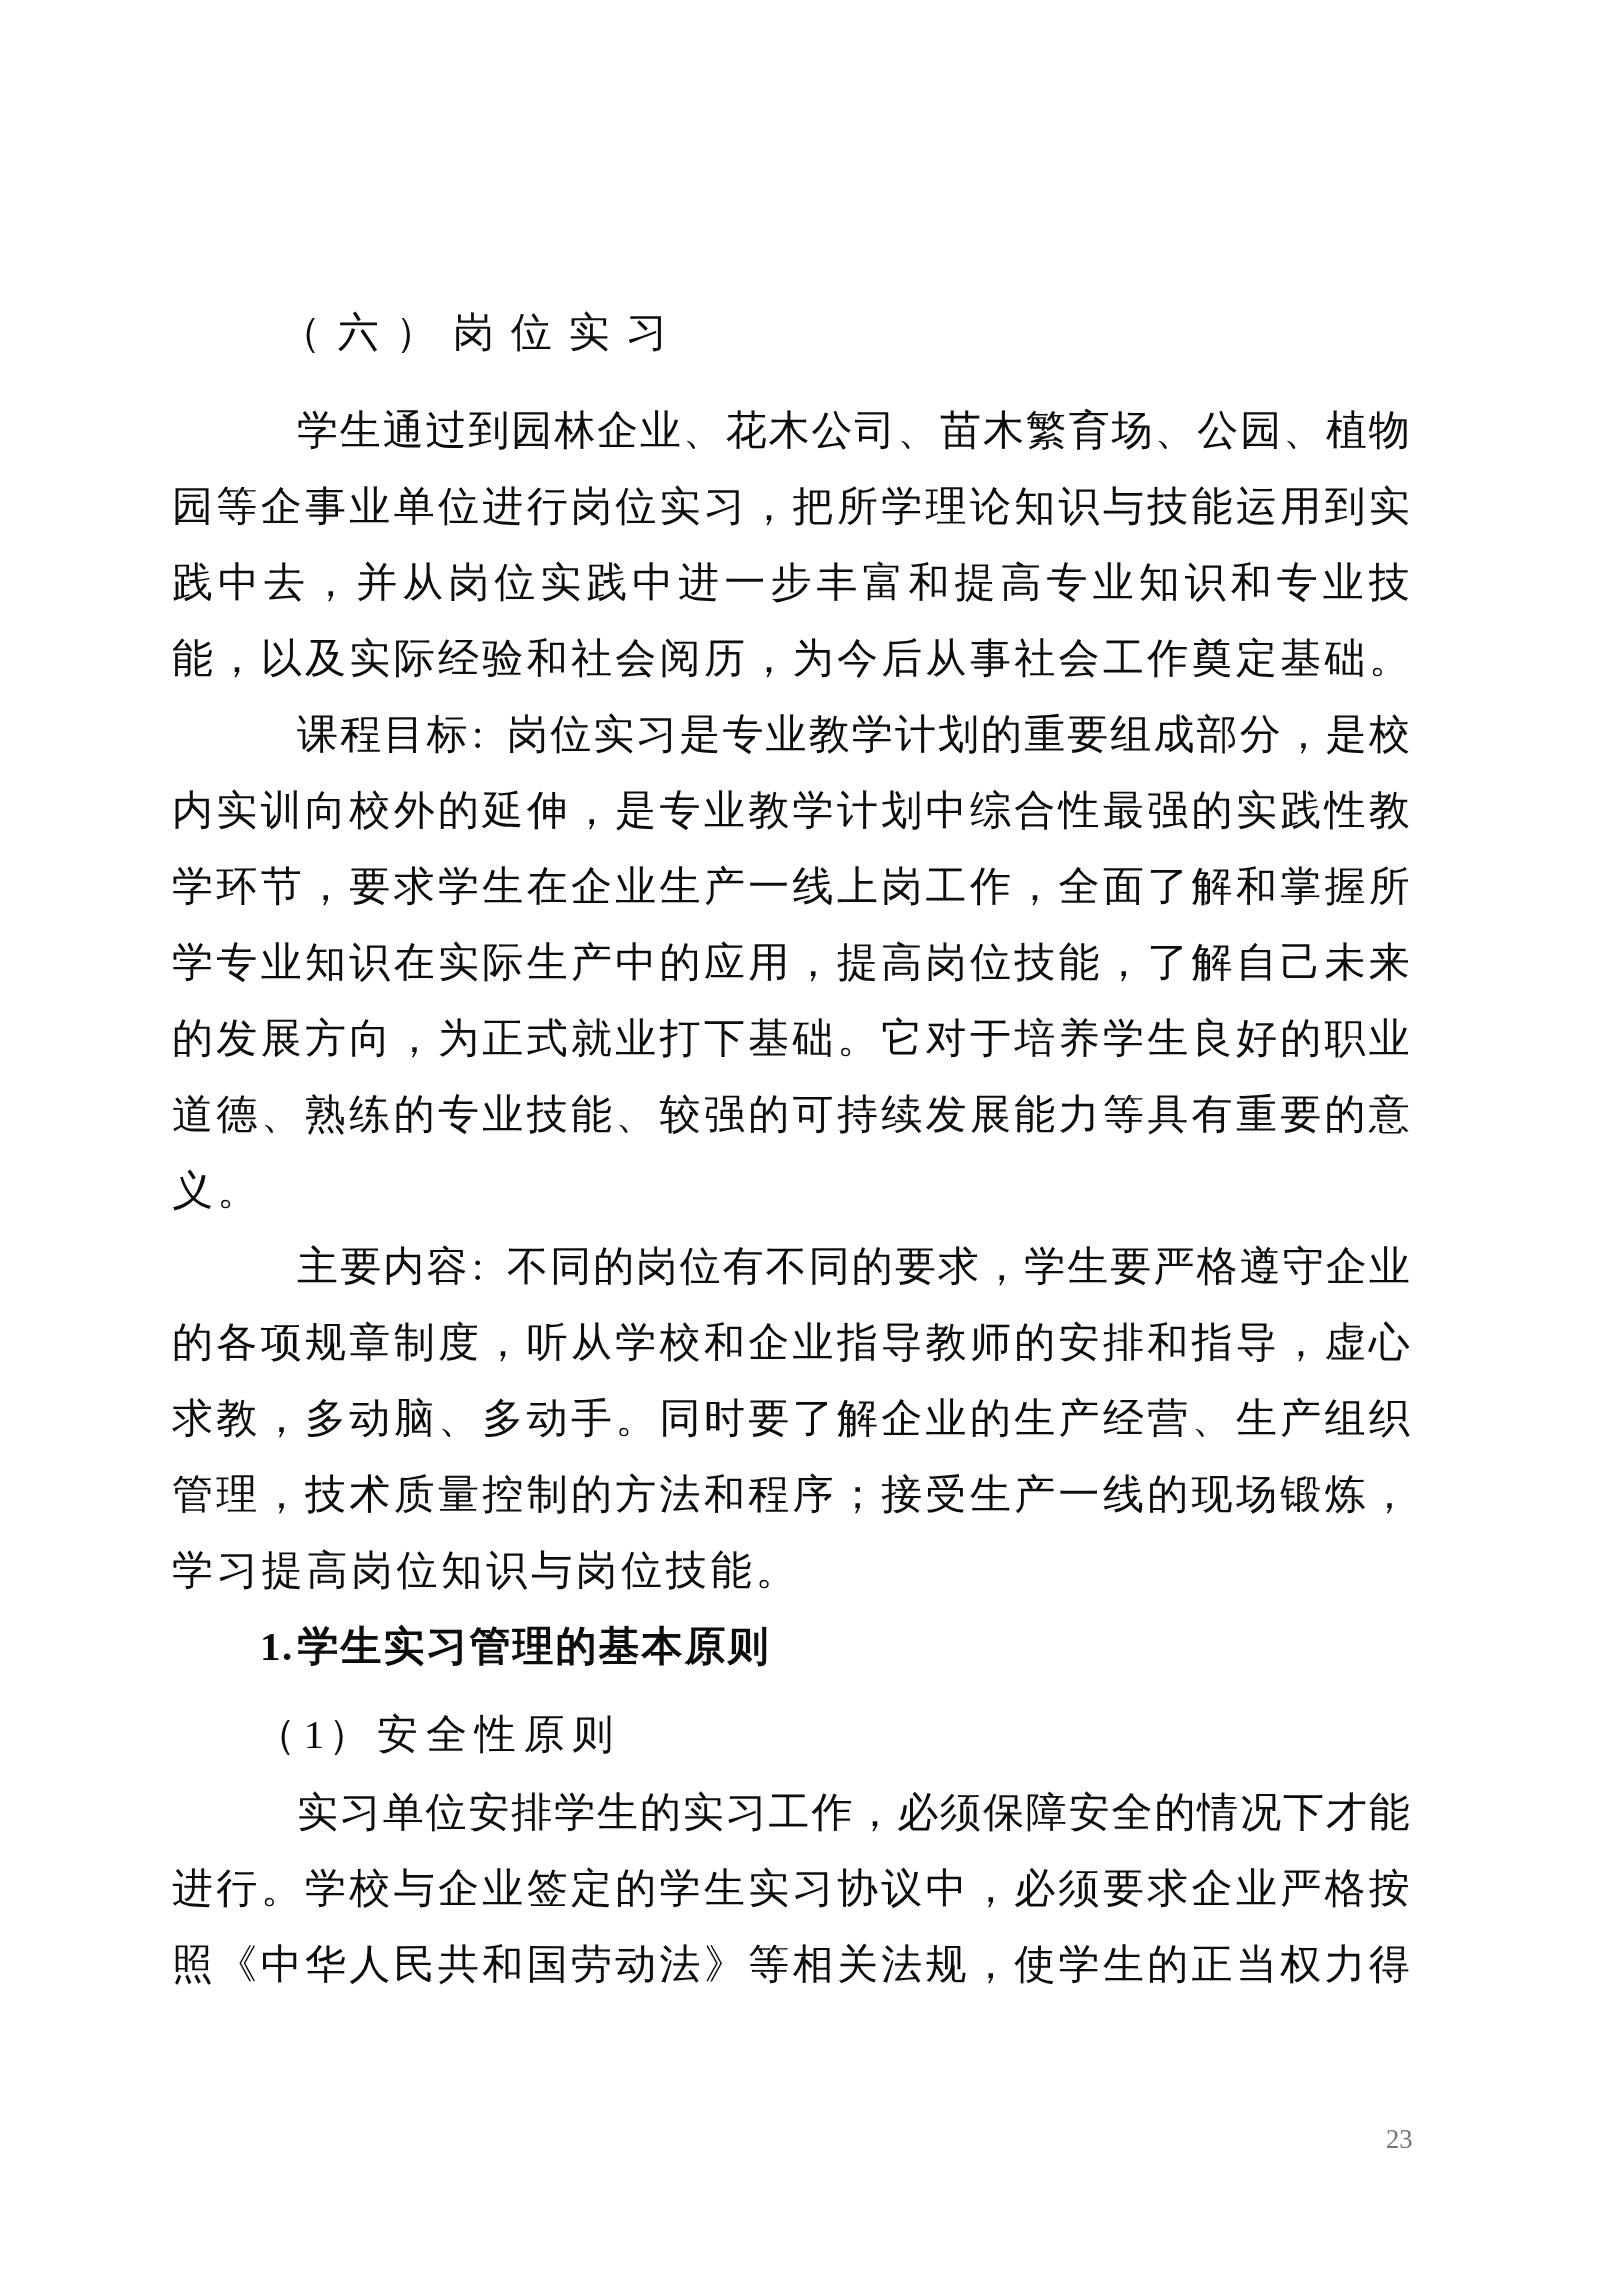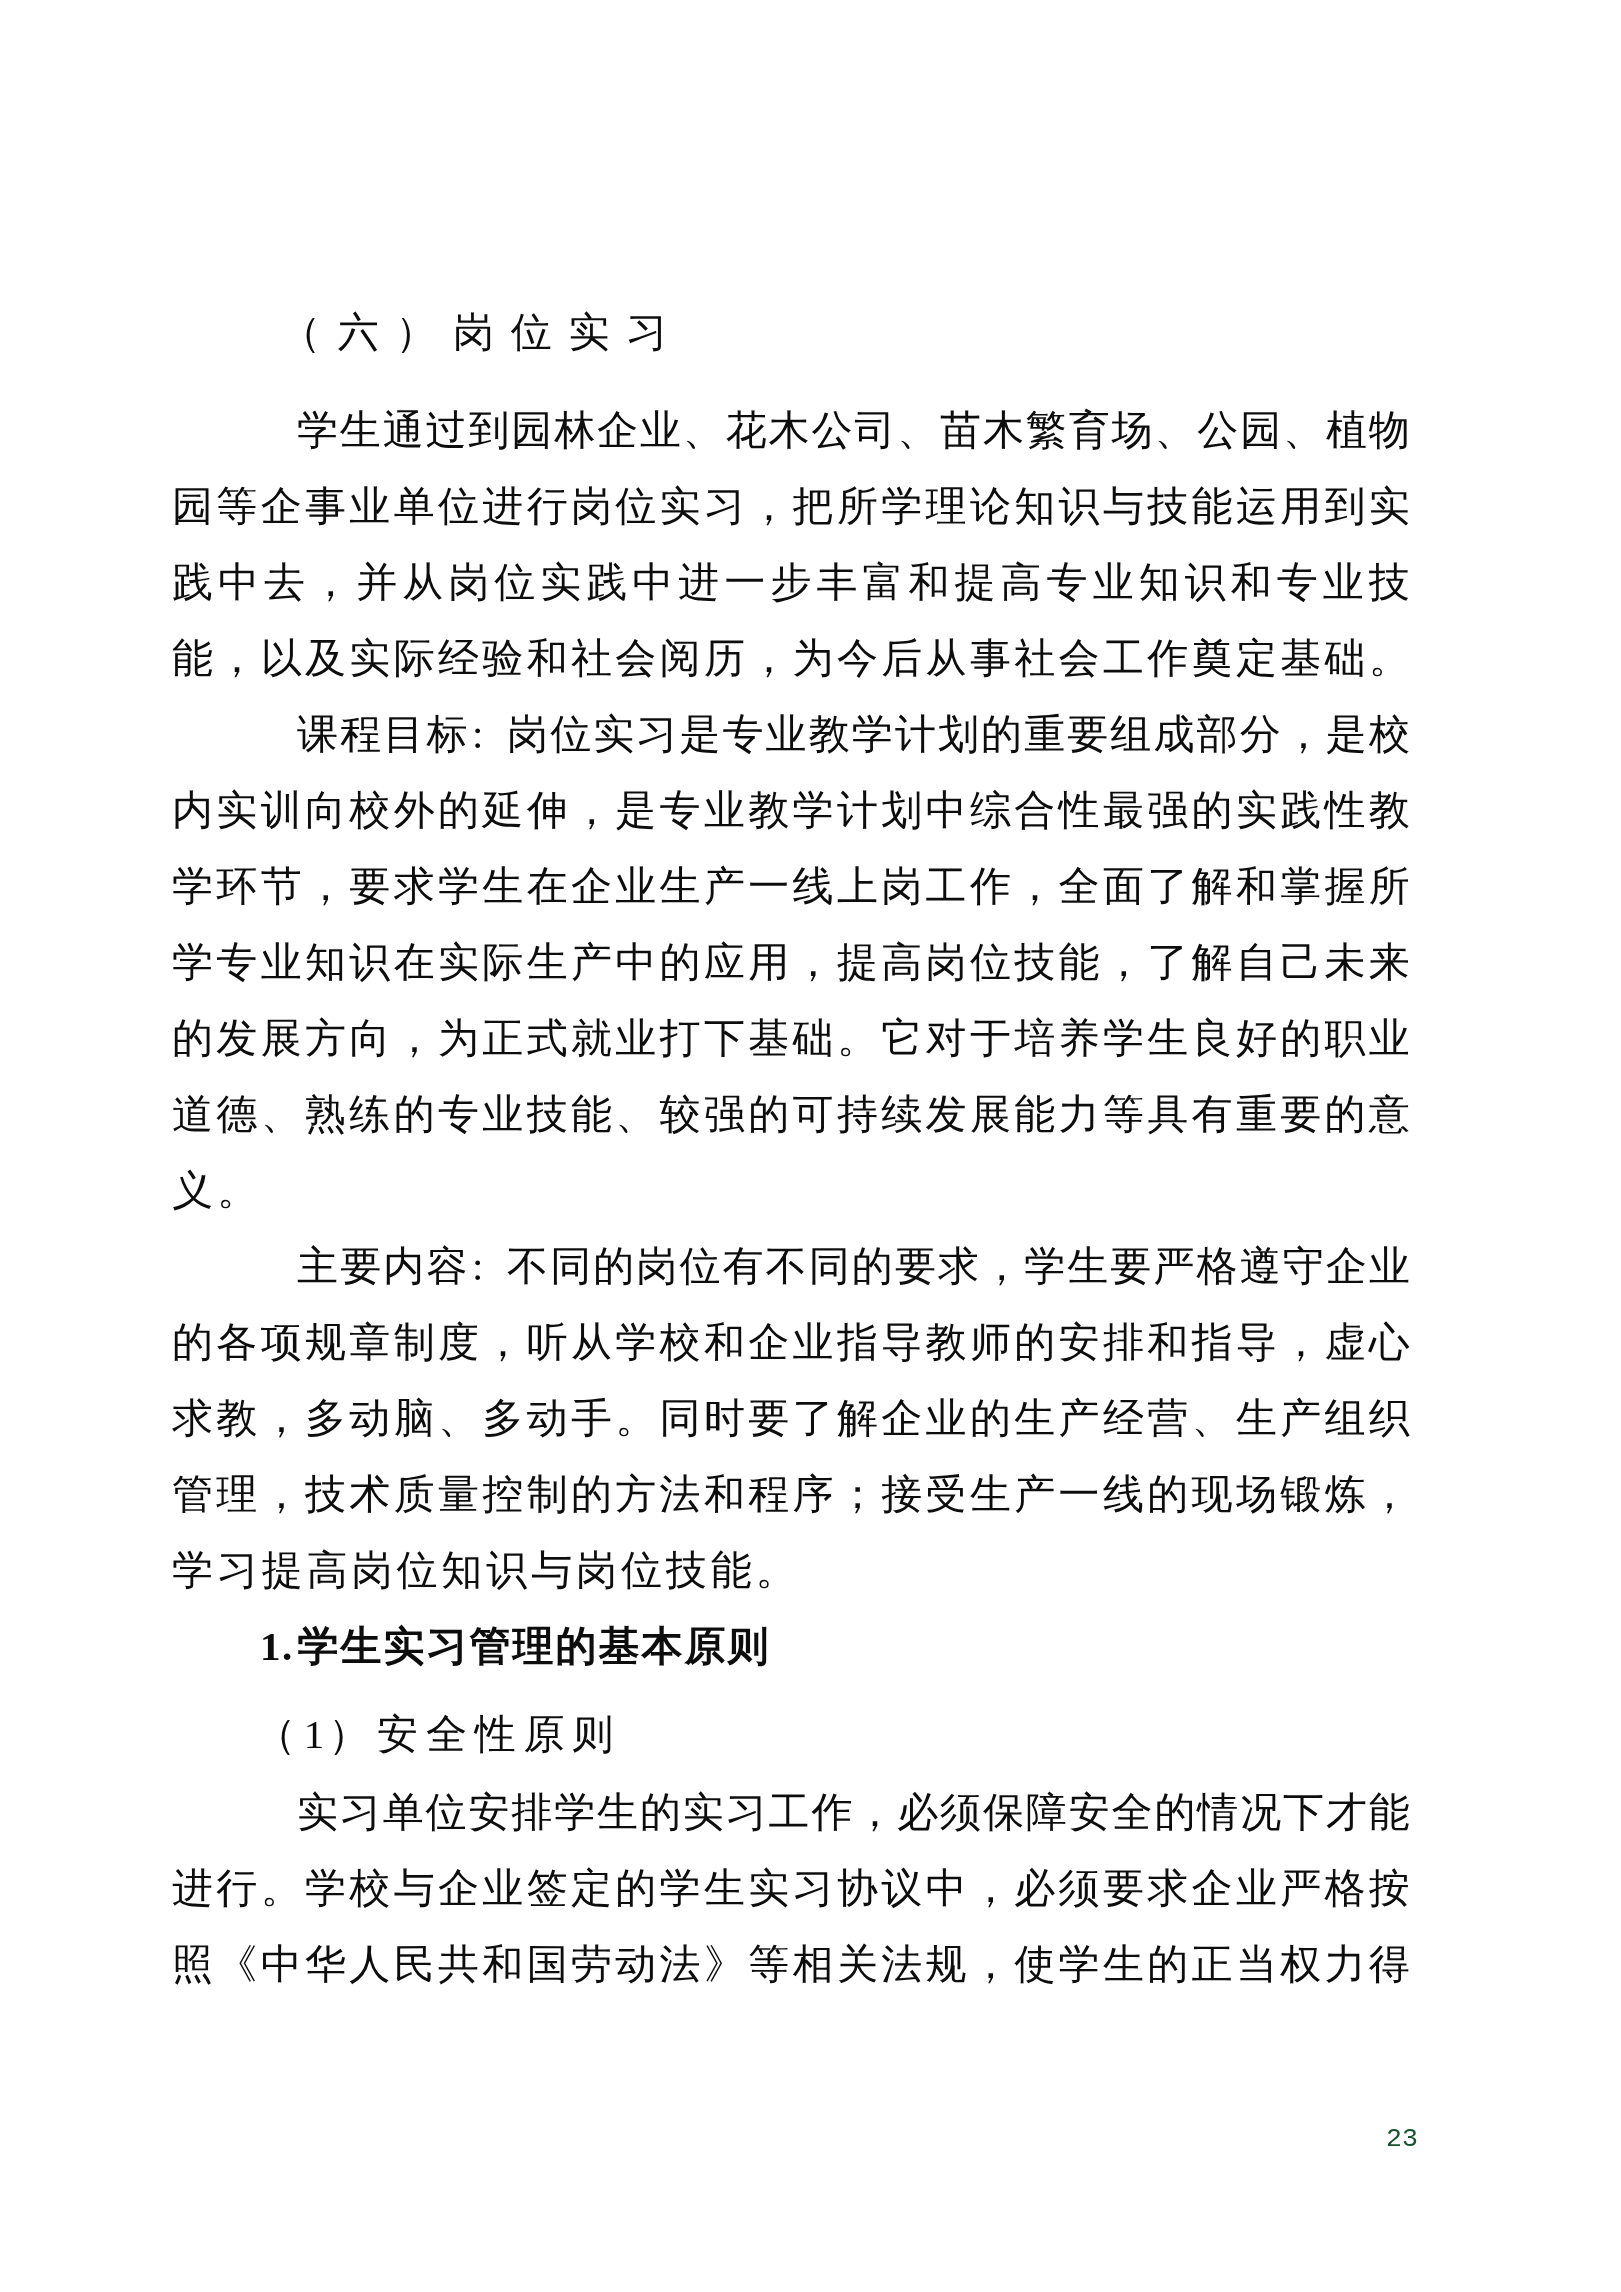--- a/index.html
+++ b/index.html
@@ -44,22 +44,21 @@
   .line.h2 { height: 98px; gap: 16.7px; padding-left: 108px; }
   .line.h3bold { height: 88px; gap: 2px; padding-left: 88px; }
   .line.h3bold .ch { font-weight: bold; }
   .line.h3 { height: 78px; gap: 7.8px; padding-left: 83px; }
   .page-number {
     position: absolute;
     left: 1386px;
     top: 2125px;
     font-size: 26.5px;
     line-height: 29px;
-    color: #14532d;
-    font-family: Liberation Mono, monospace;
+    color: #737373;
   }
 </style>
 </head>
 <body>
 
 <div class="page">
   <div class="text-block" id="lines">
       <div class="line h2 nojustify"><span class="ch">（</span><span class="ch">六</span><span class="ch">）</span><span class="ch">岗</span><span class="ch">位</span><span class="ch">实</span><span class="ch">习</span></div>
       <div class="line body justify"><span class="spacer"></span><span class="ch">学</span><span class="ch">生</span><span class="ch">通</span><span class="ch">过</span><span class="ch">到</span><span class="ch">园</span><span class="ch">林</span><span class="ch">企</span><span class="ch">业</span><span class="ch">、</span><span class="ch">花</span><span class="ch">木</span><span class="ch">公</span><span class="ch">司</span><span class="ch">、</span><span class="ch">苗</span><span class="ch">木</span><span class="ch">繁</span><span class="ch">育</span><span class="ch">场</span><span class="ch">、</span><span class="ch">公</span><span class="ch">园</span><span class="ch">、</span><span class="ch">植</span><span class="ch">物</span></div>
       <div class="line body justify"><span class="ch">园</span><span class="ch">等</span><span class="ch">企</span><span class="ch">事</span><span class="ch">业</span><span class="ch">单</span><span class="ch">位</span><span class="ch">进</span><span class="ch">行</span><span class="ch">岗</span><span class="ch">位</span><span class="ch">实</span><span class="ch">习</span><span class="ch">，</span><span class="ch">把</span><span class="ch">所</span><span class="ch">学</span><span class="ch">理</span><span class="ch">论</span><span class="ch">知</span><span class="ch">识</span><span class="ch">与</span><span class="ch">技</span><span class="ch">能</span><span class="ch">运</span><span class="ch">用</span><span class="ch">到</span><span class="ch">实</span></div>

